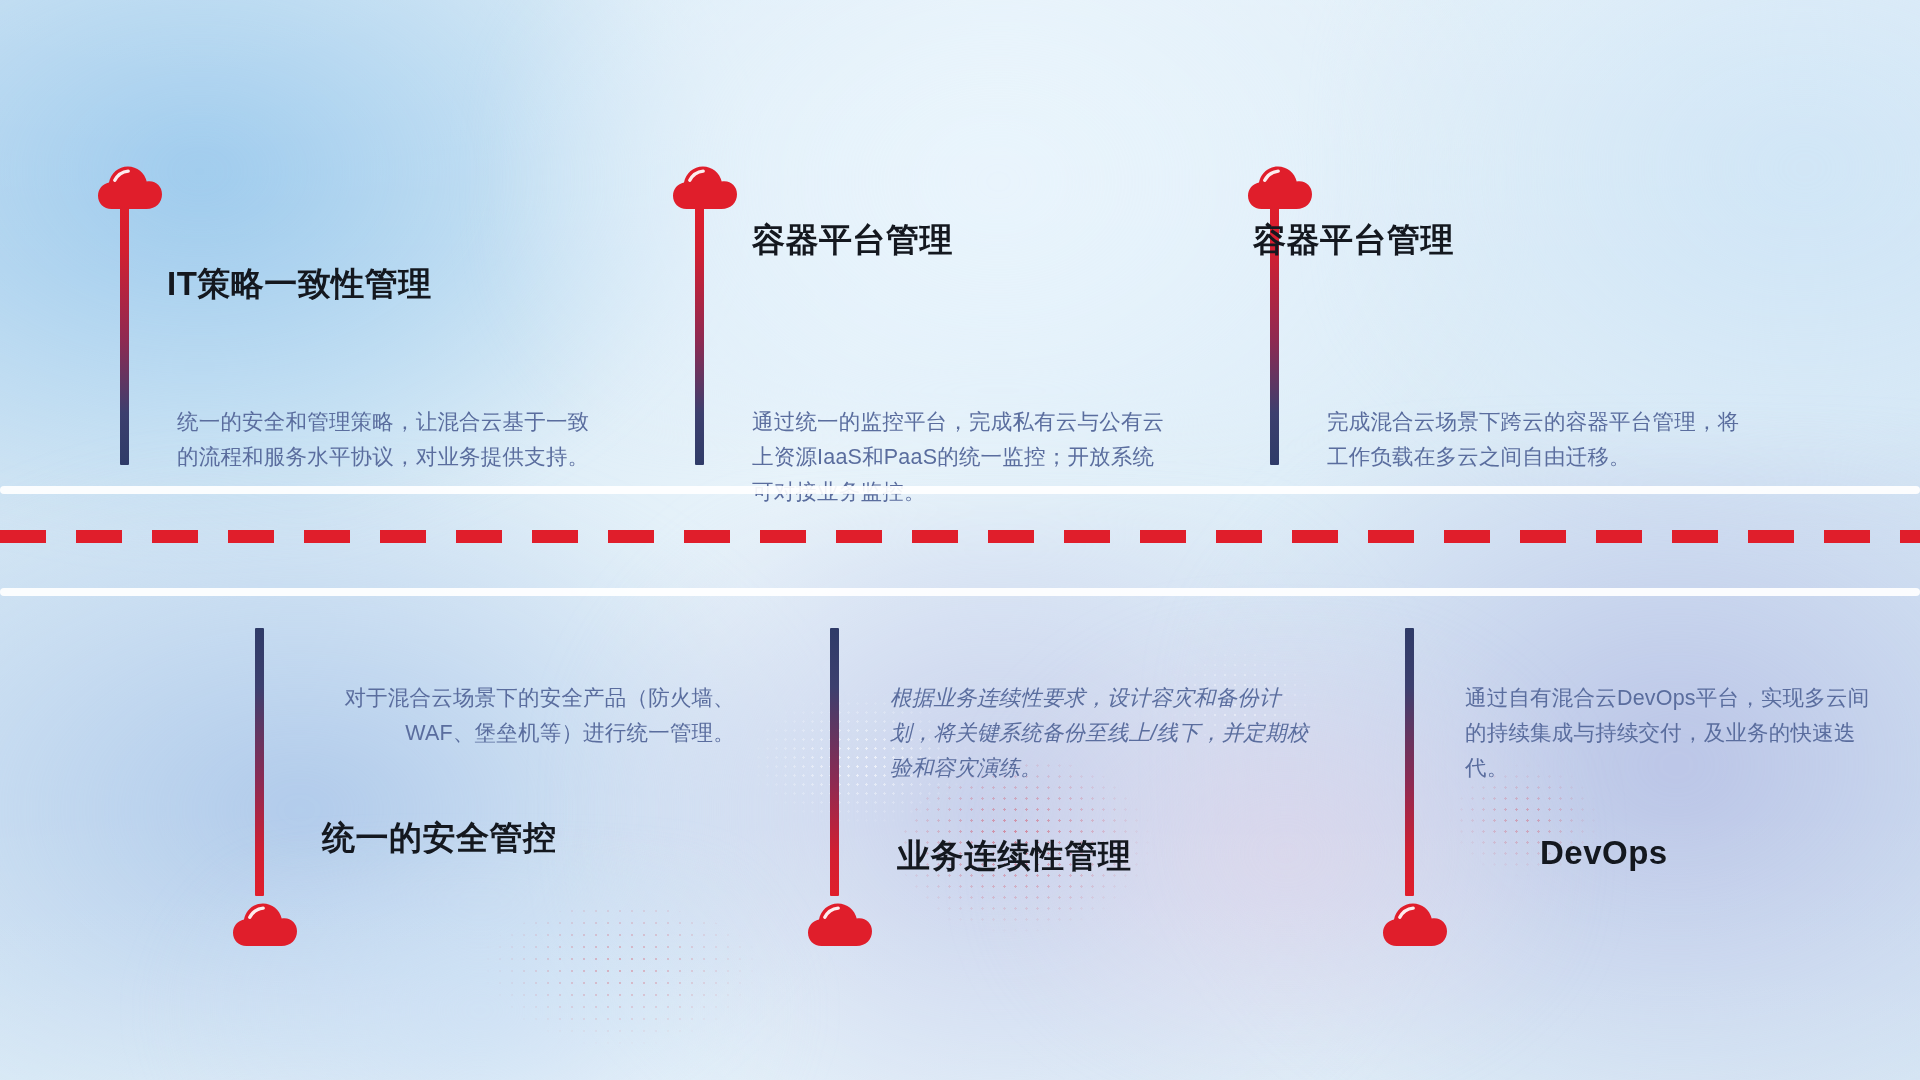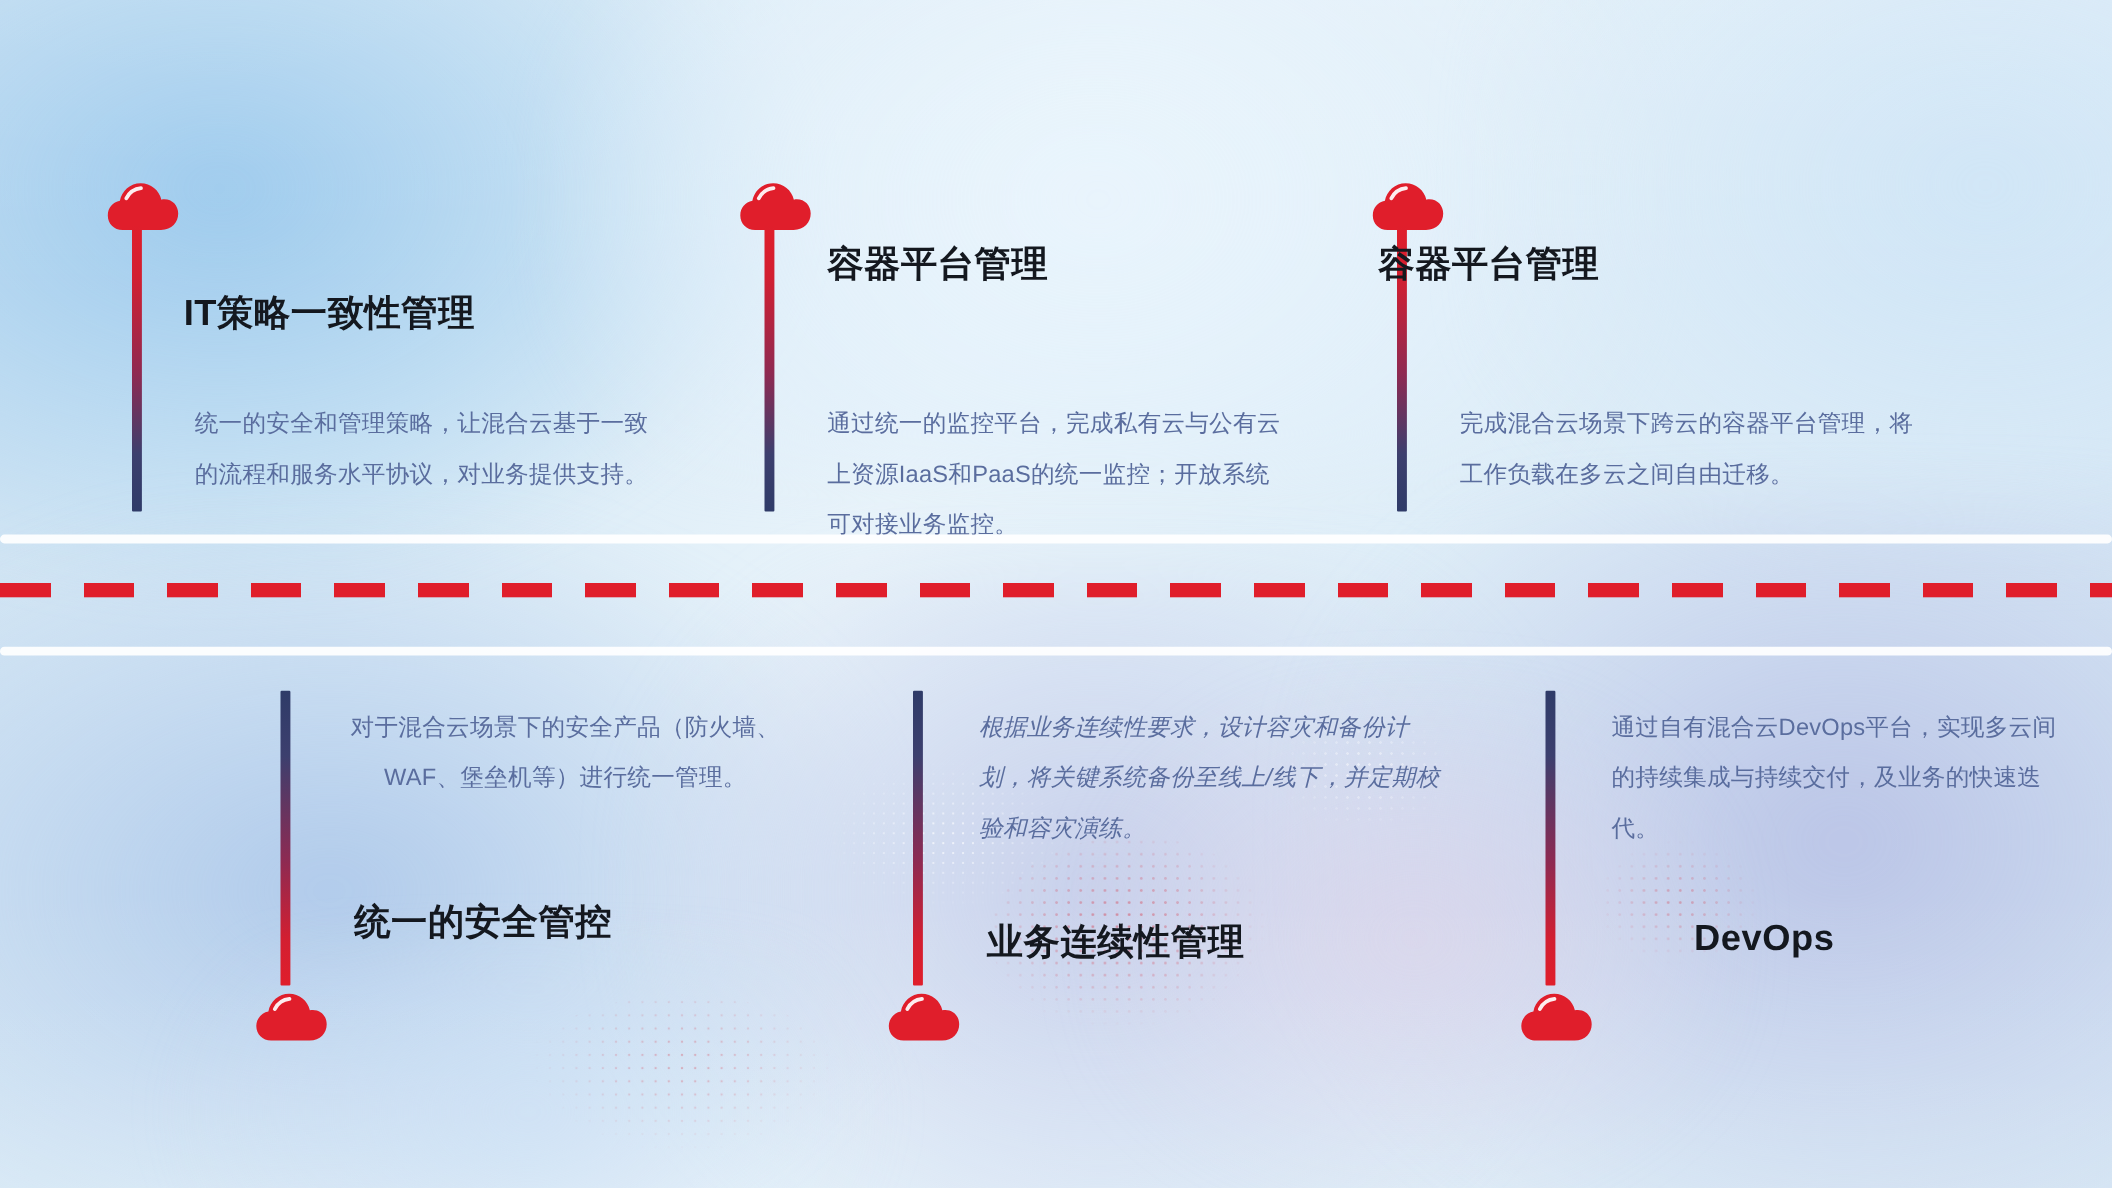--- a/index.html
+++ b/index.html
@@ -132,24 +132,25 @@
     position:absolute;
     font-size:33px;
     font-weight:700;
     color:#14181f;
     letter-spacing:.5px;
     white-space:nowrap;
   }
   .body {
     position:absolute;
     font-size:21.5px;
-    line-height:46px;
+    line-height:35px;
     color:#5a6d9e;
     letter-spacing:.2px;
     width:400px;
+    margin-top:43px;
   }
   .body.w-narrow { width:380px; }
 </style>
 </head>
 <body>
 
 <div class="bg bg-base"></div>
 <div class="bg-blob-1"></div>
 <div class="bg-blob-2"></div>
 <div class="bg-blob-3"></div>
@@ -202,21 +203,21 @@
 </div>
 
 <div class="divider-band">
   <div class="rule rule-top"></div>
   <div class="dashes"></div>
   <div class="rule rule-bottom"></div>
 </div>
 
 <div class="col">
   <div class="stem stem-bottom" style="left:255px; top:628px; height:268px;"></div>
-  <div class="body w-narrow" style="left:304px; top:638px; width:420px; text-align:center;">对于混合云场景下的安全产品（防火墙、WAF、堡垒机等）进行统一管理。</div>
+  <div class="body w-narrow" style="left:315px; top:638px; width:420px; text-align:right;">对于混合云场景下的安全产品（防火墙、WAF、堡垒机等）进行统一管理。</div>
   <div class="heading" style="left:322px; top:816px;">统一的安全管控</div>
   <div class="cloud" style="left:232px; top:897px;">
     <svg viewBox="0 0 66 50" width="66" height="50" aria-hidden="true">
       <path d="M14.5 49C6.6 49 1 43.2 1 35.8c0-6.6 4.6-12 11-13.2C13.6 13.4 21.4 6.5 30.9 6.5c9.2 0 16.9 6.4 18.8 15 .9-.2 1.8-.3 2.7-.3 7.3 0 12.6 5.6 12.6 13 0 8-5.8 14.8-15.6 14.8z" fill="#e01e2b"></path>
       <path d="M17.8 20.3c2.7-5.2 7.6-8.6 13.4-9.2" fill="none" stroke="#ffffff" stroke-width="3.4" stroke-linecap="round" opacity=".92"></path>
     </svg>
   </div>
 </div>
 
 <div class="col">

